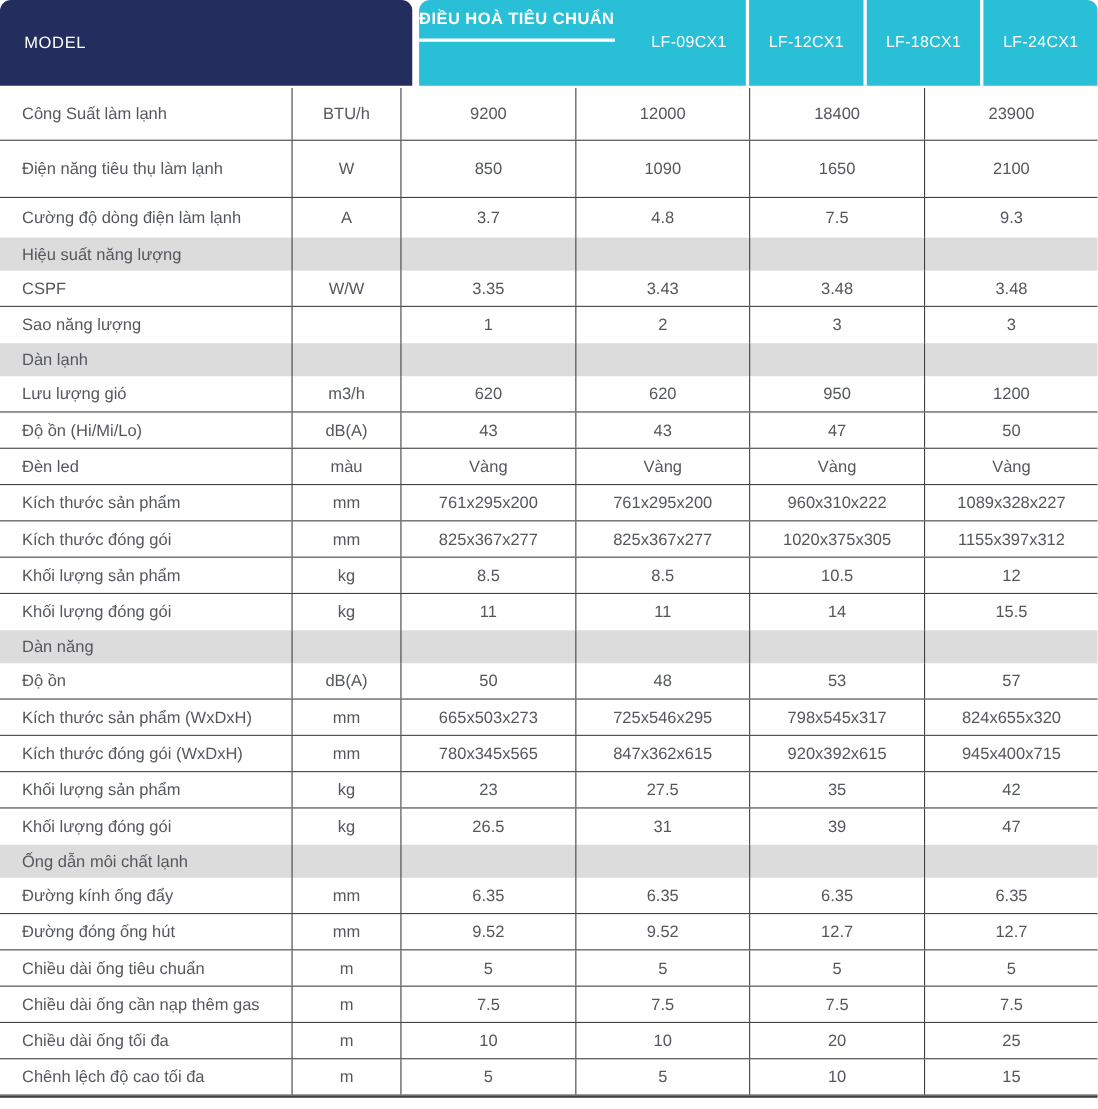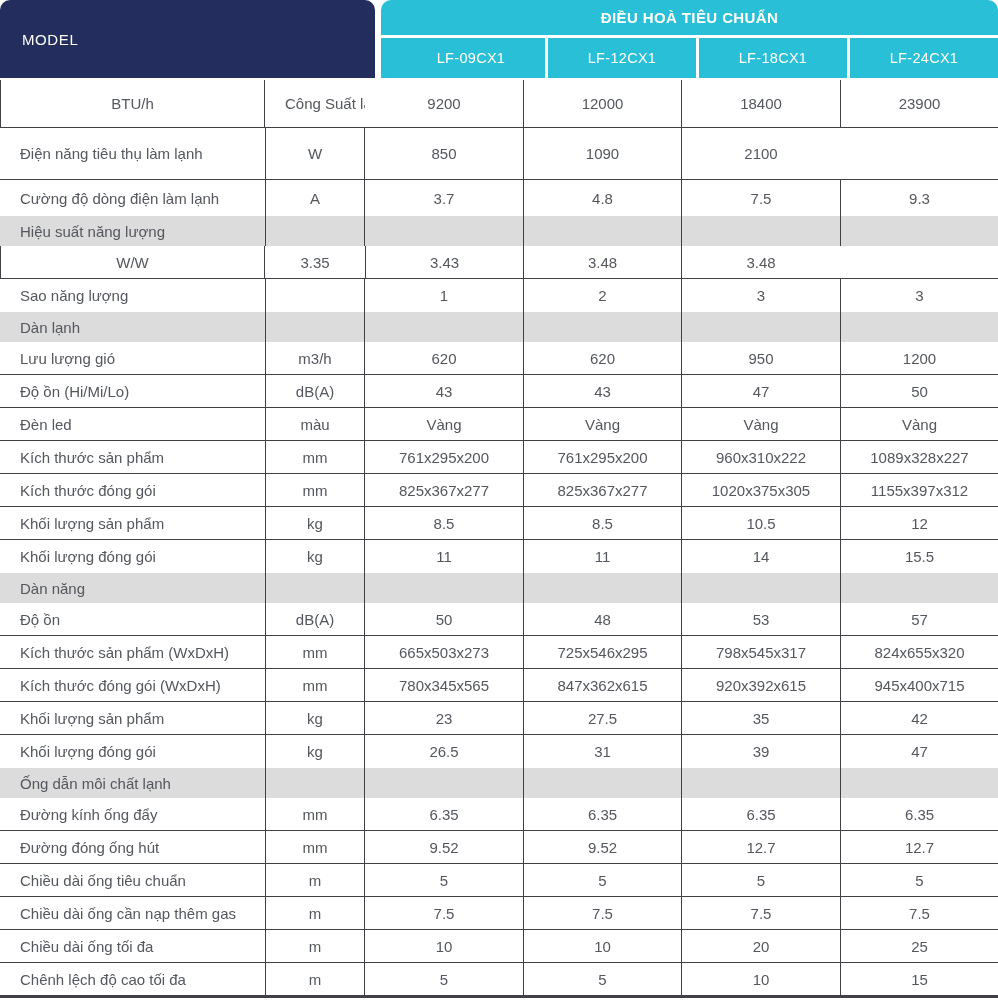--- a/index.html
+++ b/index.html
@@ -31,21 +31,21 @@
     color: #ffffff;
     font-size: 15px;
     letter-spacing: 0.6px;
   }
   .header-gap { width: 6px; background: #ffffff; }
   .series-box {
     flex: 1;
     background: var(--cyan);
     border-radius: 10px 10px 0 0;
     display: flex;
-    flex-direction: column;
+    flex-direction: row;
     color: #ffffff;
   }
   .series-title {
     height: 38px;
     display: flex;
     align-items: center;
     justify-content: center;
     font-size: 15px;
     font-weight: bold;
     letter-spacing: 0.4px;
@@ -111,51 +111,53 @@
       <div class="models" id="models">
           <div>LF-09CX1</div>
           <div>LF-12CX1</div>
           <div>LF-18CX1</div>
           <div>LF-24CX1</div>
         </div>
     </div>
   </div>
   <div class="tbody" id="tbody">
       <div class="row bb">
+        <div class="cell cell-label">Công Suất làm lạnh</div>
         <div class="cell cell-unit">BTU/h</div>
-        <div class="cell cell-label">Công Suất làm lạnh</div>
         <div class="cell cell-val">9200</div>
         <div class="cell cell-val">12000</div>
         <div class="cell cell-val">18400</div>
         <div class="cell cell-val">23900</div>
       </div>
       <div class="row bb">
         <div class="cell cell-label">Điện năng tiêu thụ làm lạnh</div>
         <div class="cell cell-unit">W</div>
         <div class="cell cell-val">850</div>
         <div class="cell cell-val">1090</div>
+        <div class="cell cell-val">1650</div>
         <div class="cell cell-val">2100</div>
       </div>
       <div class="row">
         <div class="cell cell-label">Cường độ dòng điện làm lạnh</div>
         <div class="cell cell-unit">A</div>
         <div class="cell cell-val">3.7</div>
         <div class="cell cell-val">4.8</div>
         <div class="cell cell-val">7.5</div>
         <div class="cell cell-val">9.3</div>
       </div>
       <div class="row section">
         <div class="cell cell-label">Hiệu suất năng lượng</div>
         <div class="cell cell-unit"></div>
         <div class="cell cell-val"></div>
         <div class="cell cell-val"></div>
         <div class="cell cell-val"></div>
         <div class="cell cell-val"></div>
       </div>
       <div class="row bb">
+        <div class="cell cell-label">CSPF</div>
         <div class="cell cell-unit">W/W</div>
         <div class="cell cell-val">3.35</div>
         <div class="cell cell-val">3.43</div>
         <div class="cell cell-val">3.48</div>
         <div class="cell cell-val">3.48</div>
       </div>
       <div class="row">
         <div class="cell cell-label">Sao năng lượng</div>
         <div class="cell cell-unit"></div>
         <div class="cell cell-val">1</div>

